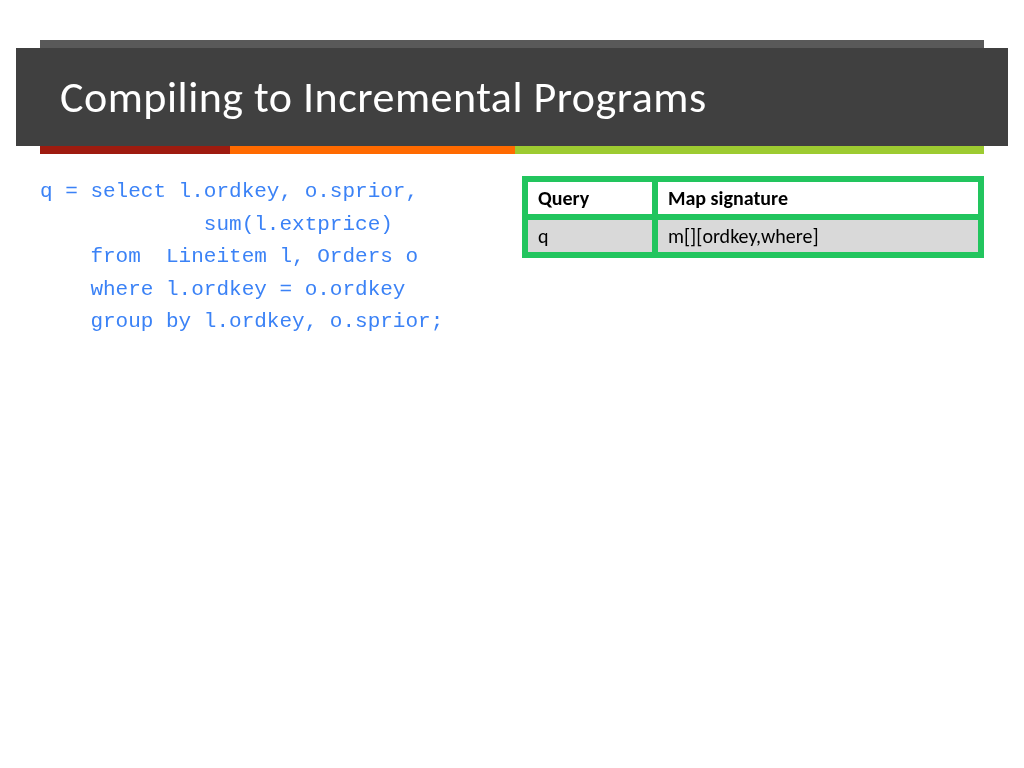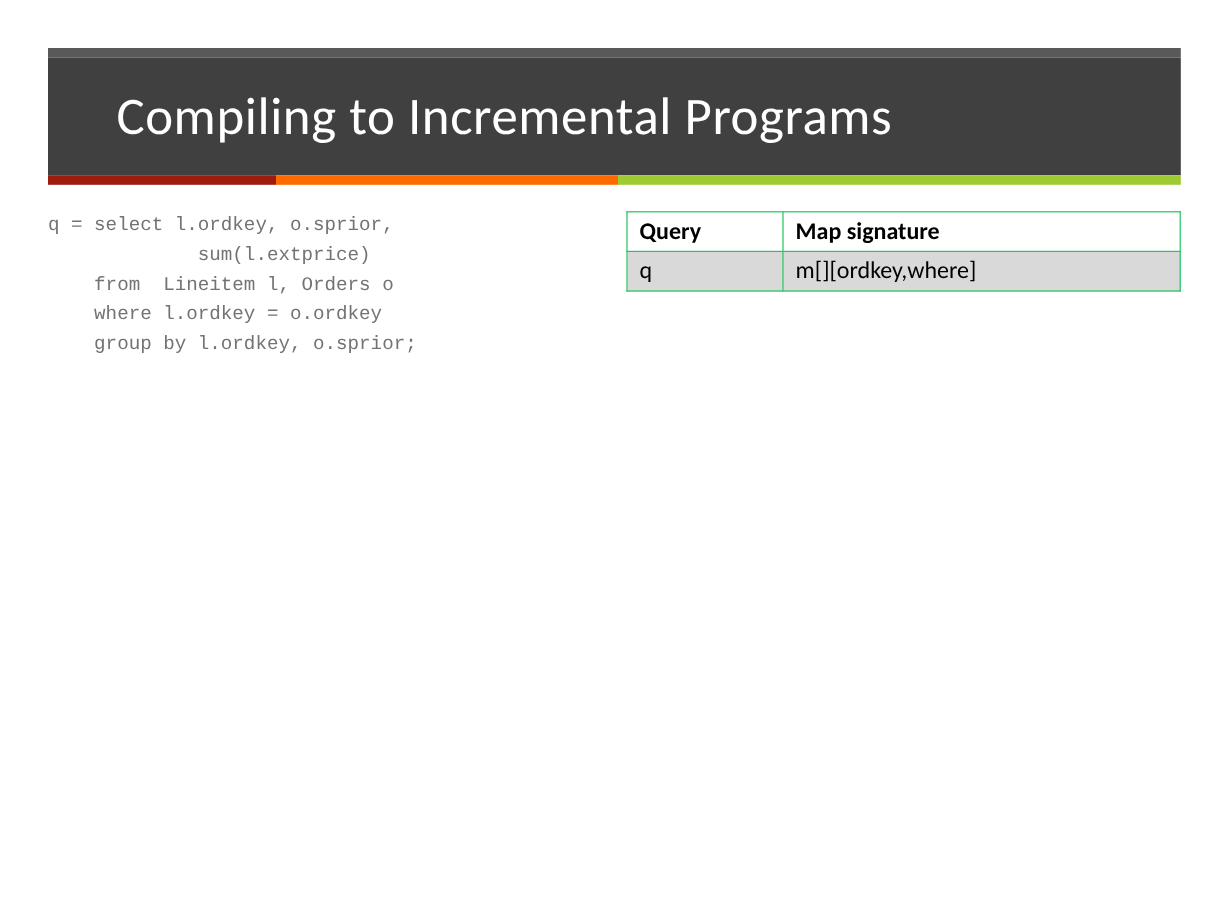--- a/index.html
+++ b/index.html
@@ -10,22 +10,22 @@
   font-family: "Segoe UI", Calibri, Arial, sans-serif;
   overflow: hidden;
 }
 .top-accent {
   height: 8px;
   background: #595959;
   margin: 40px 40px 0 40px;
 }
 .title-bar {
   background: #404040;
-  margin: 0 40px;
-  padding: 22px 50px 22px 57px;
+  margin: 0 16px;
+  padding: 22px 50px 22px 44px;
 }
 .title-bar h1 {
   color: #ffffff;
   font-size: 44px;
   font-weight: 400;
   letter-spacing: 0.5px;
 }
 .color-strip {
   display: flex;
   height: 8px;
@@ -35,33 +35,33 @@
 .strip-orange{ background: #ff6a00; flex: 0 0 285px; }
 .strip-green { background: #9dcb31; flex: 1; }
 .content {
   display: flex;
   margin: 22px 40px 0 40px;
   gap: 22px;
 }
 .code-block {
   flex: 0 0 460px;
   font-family: "Courier New", Courier, monospace;
-  font-size: 16px;
-  color: #737373;
+  font-size: 21px;
+  color: #3b82f6;
   line-height: 1.55;
   white-space: pre;
 }
 .map-table {
   flex: 1;
   border-collapse: collapse;
   font-size: 20px;
   height: fit-content;
 }
 .map-table th, .map-table td {
-  border: 1px solid #22c55e;
+  border: 6px solid #22c55e;
   text-align: left;
   padding: 4px 10px;
 }
 .map-table th {
   background: #ffffff;
   font-weight: 700;
 }
 .map-table td {
   background: #d9d9d9;
 }

